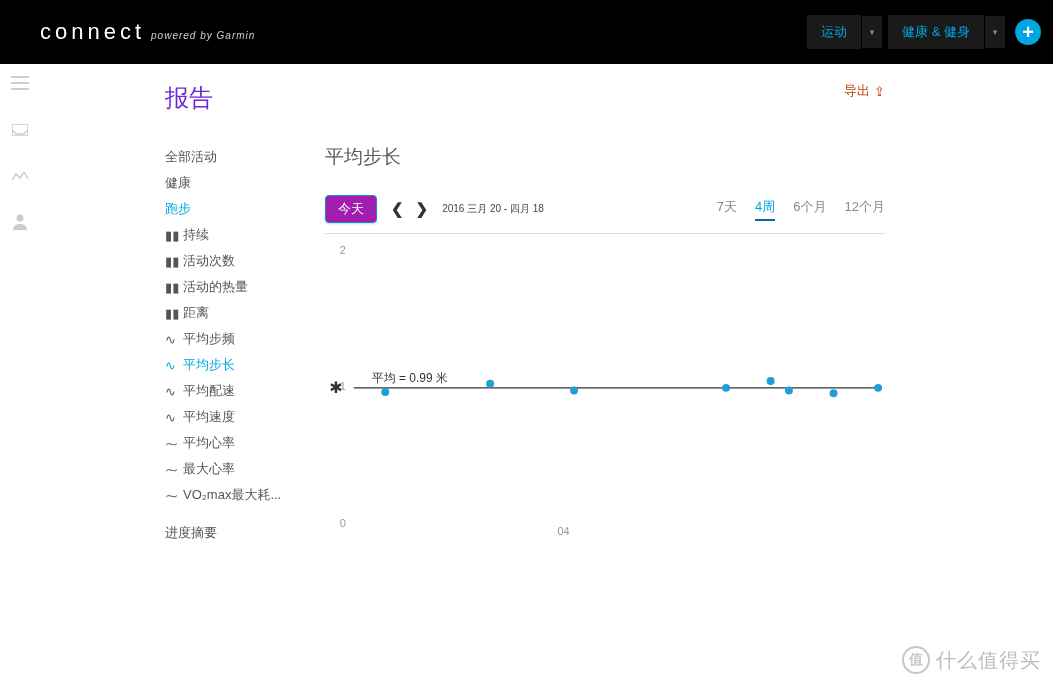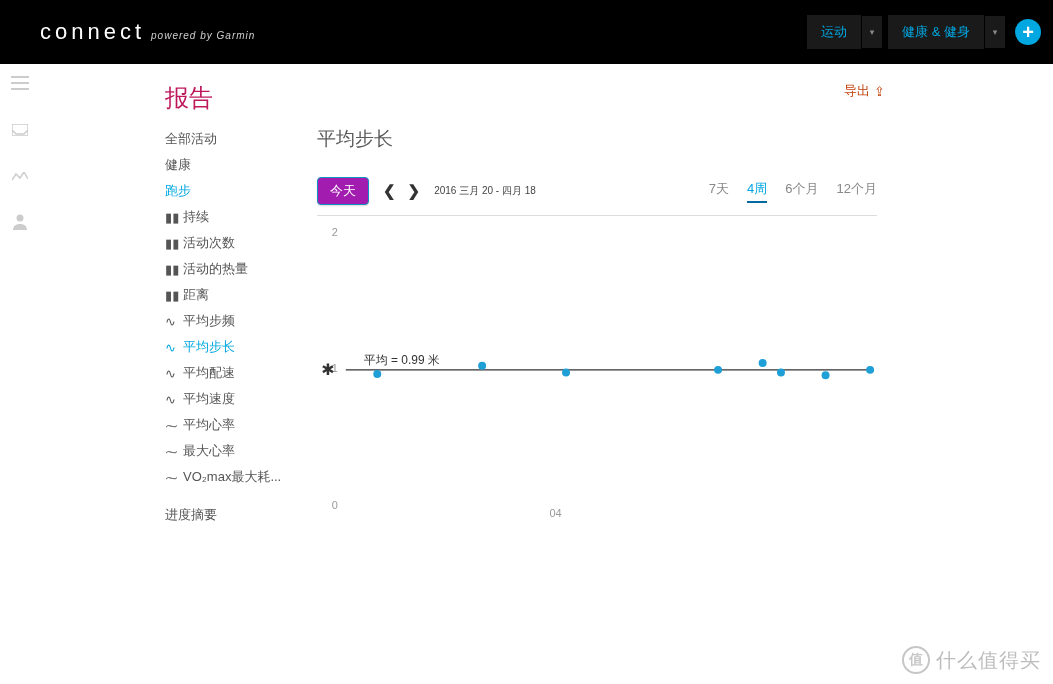--- a/index.html
+++ b/index.html
@@ -15,23 +15,23 @@
   
   .main { display: flex; height: calc(100% - 48px); }
   
   .iconbar { width: 40px; background: #fff; display: flex; flex-direction: column; align-items: center; padding-top: 12px; gap: 28px; }
   .iconbar .ic { color: #666; cursor: pointer; }
   
   .content { flex: 1; padding: 18px 30px 0 125px; position: relative; }
   
   .export { position: absolute; top: 18px; right: 168px; font-size: 13px; color: #c2410c; cursor: pointer; display:flex; align-items:center; gap:4px;}
   
-  .page-title { font-size: 24px; color: #be185d; font-weight: 300; margin-bottom: 12px; }
-  
-  .layout { display: flex; gap: 12px; }
+  .page-title { font-size: 24px; color: #6d28d9; font-weight: 300; margin-bottom: 30px; }
+  
+  .layout { display: flex; gap: 20px; }
   .sidebar { width: 140px; font-size: 13px; color: #555; }
   .sidebar .cat { padding: 4px 0; cursor: pointer; }
   .sidebar .cat.active { color: #00a7e1; }
   .sidebar .metric { padding: 4px 0 4px 0; display: flex; align-items: center; gap: 6px; cursor: pointer; }
   .sidebar .metric.active { color: #00a7e1; }
   .mic { width: 12px; display:inline-block; }
   .sidebar .summary { margin-top: 12px; }
   
   .chart-area { flex: 1; max-width: 560px; }
   .chart-title { font-size: 19px; color: #5a5a5a; font-weight: 300; margin-bottom: 25px; }

